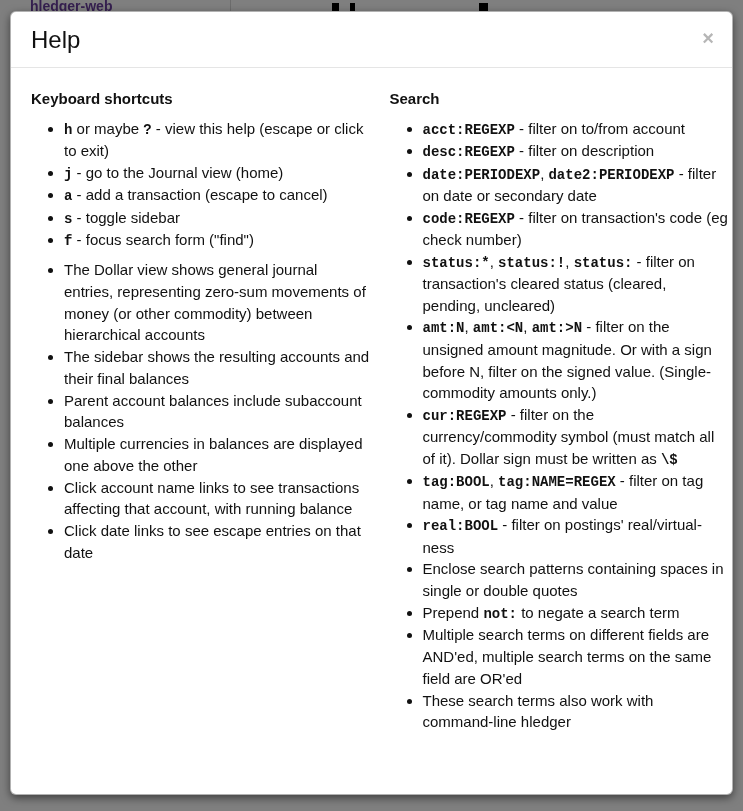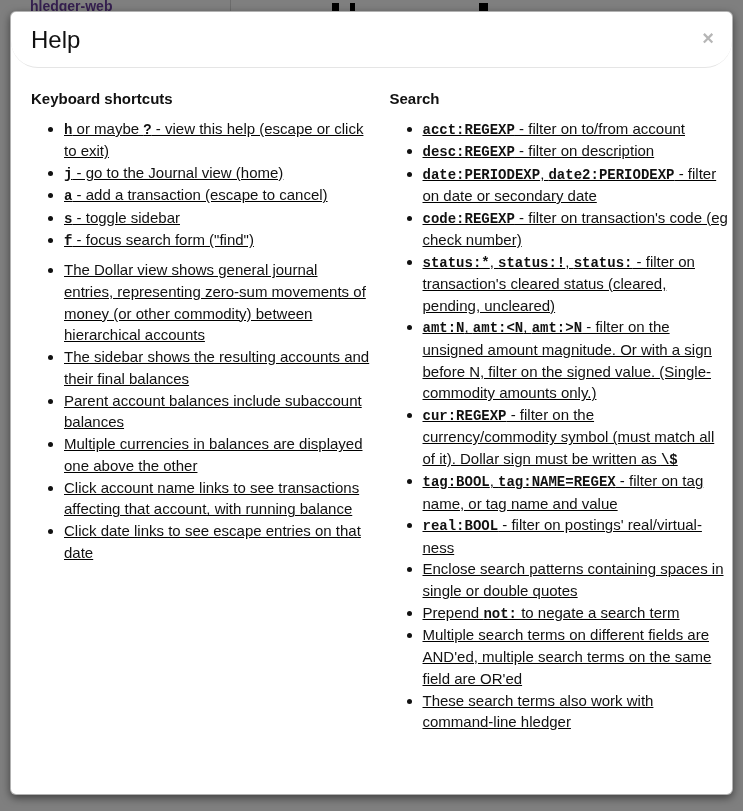--- a/index.html
+++ b/index.html
@@ -36,21 +36,20 @@
     background: #fff;
     border: 1px solid rgba(0,0,0,0.3);
     border-radius: 6px;
     box-shadow: 0 3px 9px rgba(0,0,0,0.5);
     overflow: hidden;
   }
   .modal-header {
     position: relative;
     padding: 13px 16px 12px 20px;
     border-bottom: 1px solid #e5e5e5;
-    border-radius: 27px;
   }
   .modal-title {
     font-size: 24px; font-weight: 400; color: #111; line-height: 1.25;
   }
   .close-btn {
     position: absolute; top: 16px; right: 18px;
     background: none; border: none;
     font-family: "Liberation Sans", sans-serif;
     font-size: 20px; font-weight: bold; line-height: 1;
     color: #b6b6b6; cursor: pointer; padding: 0;
@@ -61,21 +60,20 @@
   }
   .col { flex: 1 1 0; min-width: 0; }
   .section-heading {
     font-size: 15px; font-weight: bold; color: #111;
     margin: 14px 0 11px 0;
   }
   .section-list {
     list-style: disc outside;
     margin: 1px 0 8px 0;
     padding-left: 33px;
-    text-decoration: underline;
   }
   .section-list li {
     font-size: 15px; line-height: 1.45; color: #111;
   }
   .section-list code {
     font-family: "Liberation Mono", "DejaVu Sans Mono", monospace;
     font-weight: bold;
     font-size: 14px;
     color: #111;
     background: none;

